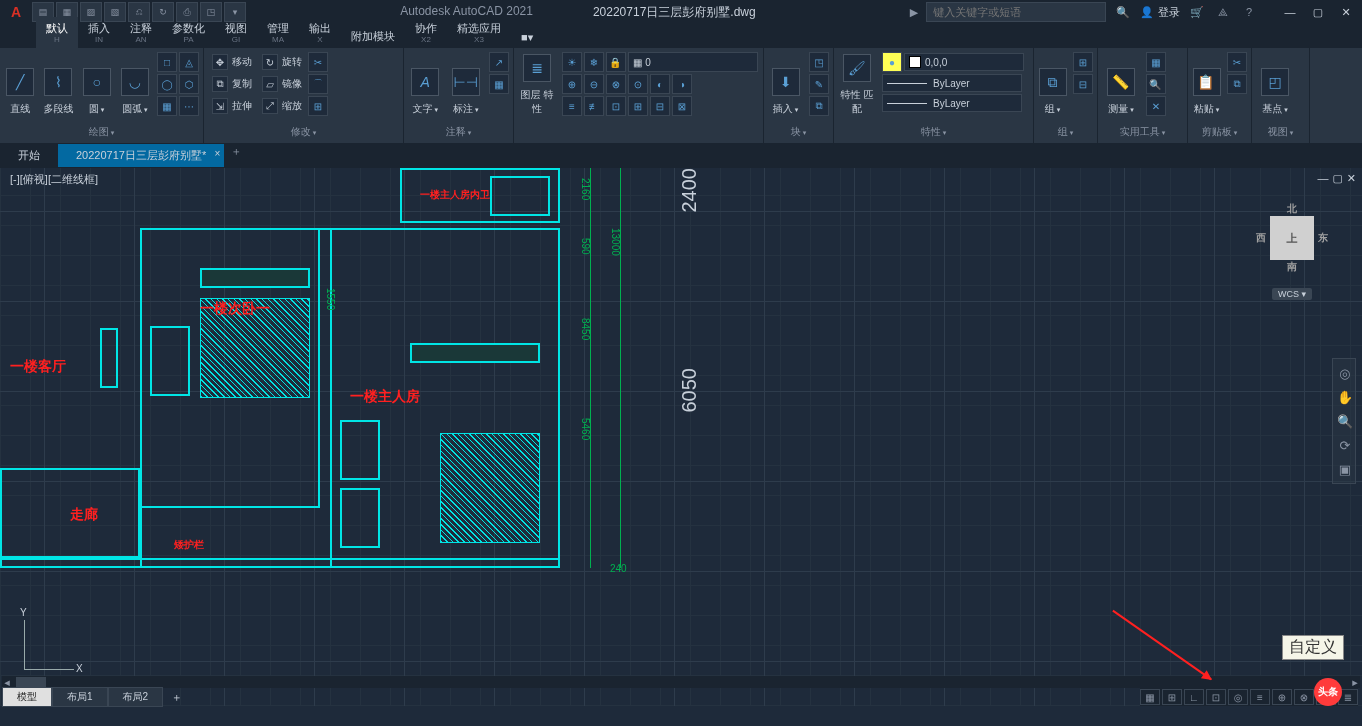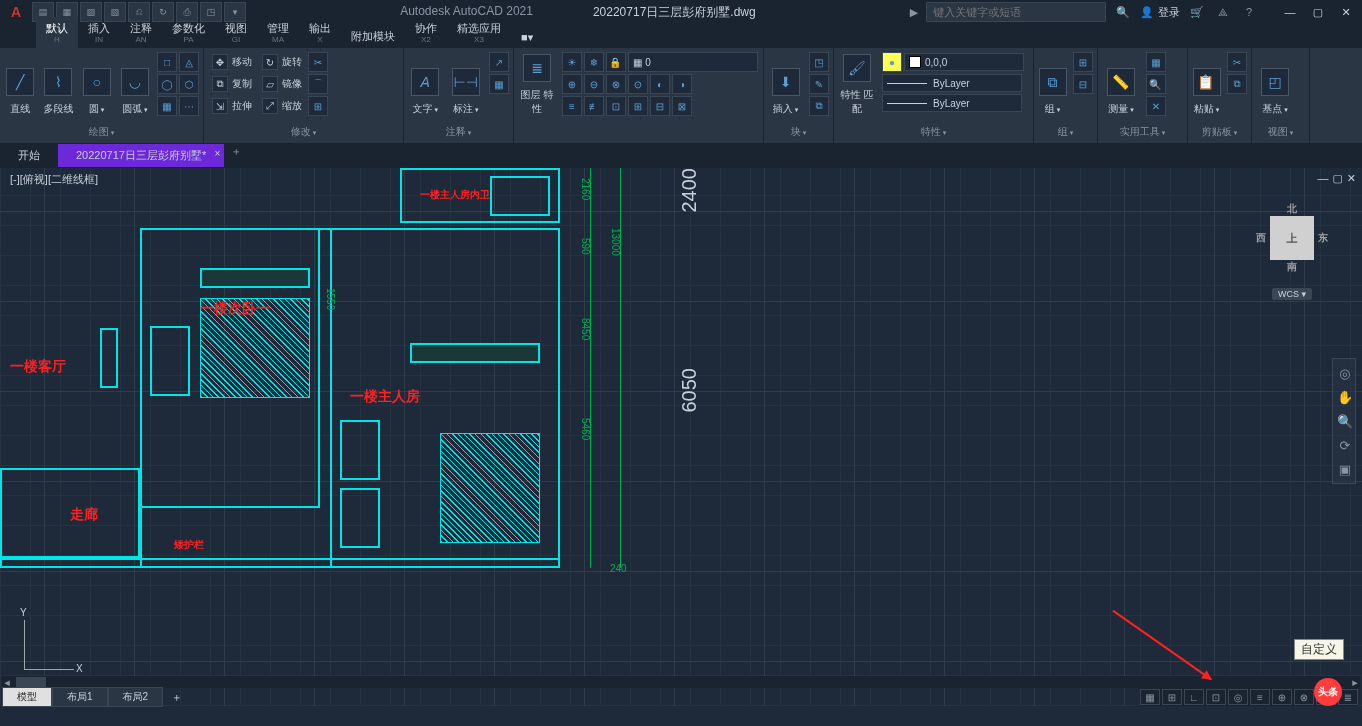--- a/index.html
+++ b/index.html
@@ -44,21 +44,21 @@
 .lbl-btn .si { width: 16px; height: 16px; background: #1e2a3a; border: 1px solid #3a4654; display: flex; align-items: center; justify-content: center; }
 
 .layer-combo { height: 20px; width: 130px; background: #1e2a3a; border: 1px solid #3a4654; display: flex; align-items: center; padding: 0 4px; font-size: 10px; cursor: pointer; }
 .color-swatch { width: 12px; height: 12px; background: #fff; border: 1px solid #000; margin-right: 4px; }
 .prop-combo { height: 18px; width: 120px; background: #1e2a3a; border: 1px solid #3a4654; display: flex; align-items: center; padding: 0 4px; font-size: 10px; cursor: pointer; }
 .line-sample { width: 40px; height: 1px; background: #c8d0da; margin-right: 6px; }
 
 
 .file-tabs { height: 24px; background: #1a2430; display: flex; align-items: flex-start; }
 .file-tab { padding: 4px 18px; font-size: 11px; color: #c8d0da; cursor: pointer; position: relative; }
-.file-tab.active { background: #6d28d9; }
+.file-tab.active { background: #0369a1; }
 .file-tab .close { position: absolute; right: 4px; top: 4px; font-size: 10px; }
 .add-tab { width: 24px; text-align: center; cursor: pointer; color: #8a94a4; }
 
 
 .drawing-wrap { position: absolute; top: 168px; left: 0; right: 0; bottom: 20px; background: #1e2a3a; }
 .viewport-label { position: absolute; top: 4px; left: 10px; font-size: 11px; color: #c8d0da; z-index: 10; }
 .vp-controls { position: absolute; top: 4px; right: 6px; display: flex; gap: 4px; z-index: 10; }
 .vp-controls span { cursor: pointer; font-size: 11px; color: #c8d0da; }
 
 .canvas { position: absolute; inset: 0; overflow: hidden; }
@@ -110,21 +110,21 @@
 .model-add { padding: 2px 8px; cursor: pointer; }
 
 .status-right { position: absolute; right: 4px; bottom: 0; height: 18px; display: flex; align-items: center; gap: 2px; z-index: 11; background: #1a2430; }
 .status-btn { width: 20px; height: 16px; border: 1px solid #3a4654; display: flex; align-items: center; justify-content: center; font-size: 10px; color: #8a94a4; cursor: pointer; }
 
 
 .watermark { position: absolute; right: 20px; bottom: 20px; font-size: 22px; color: #fff; font-weight: bold; z-index: 20; display: flex; align-items: center; gap: 6px; }
 .wm-logo { width: 28px; height: 28px; border-radius: 50%; background: #ff3b3b; display: flex; align-items: center; justify-content: center; font-size: 10px; }
 .red-arrow { position: absolute; right: 140px; bottom: 60px; width: 120px; height: 2px; background: #ff2020; transform: rotate(35deg); z-index: 19; }
 .red-arrow::after { content: ""; position: absolute; right: -6px; top: -4px; border: 5px solid transparent; border-left: 10px solid #ff2020; }
-.tooltip { position: absolute; right: 18px; bottom: 46px; background: #f5f5e8; color: #333; font-size: 12px; padding: 1px 6px; border: 1px solid #888; z-index: 21; margin-left: 22px; }
+.tooltip { position: absolute; right: 18px; bottom: 46px; background: #f5f5e8; color: #333; font-size: 16px; padding: 1px 6px; border: 1px solid #888; z-index: 21; margin-left: 22px; }
 </style>
 </head>
 <body>
 
 <div class="titlebar">
   <div class="app-logo">A</div>
   <div class="qat">
     <div class="qat-item">▤</div>
     <div class="qat-item">▦</div>
     <div class="qat-item">▨</div>

